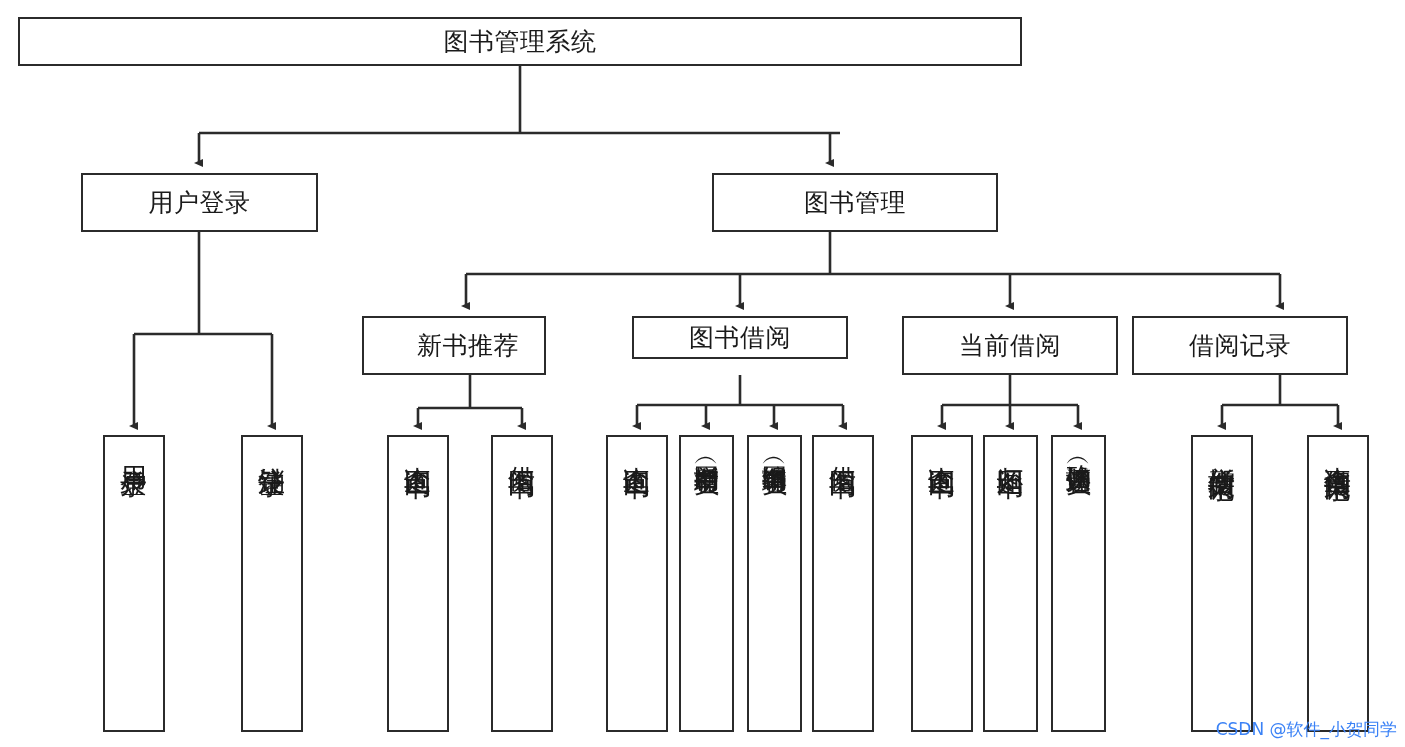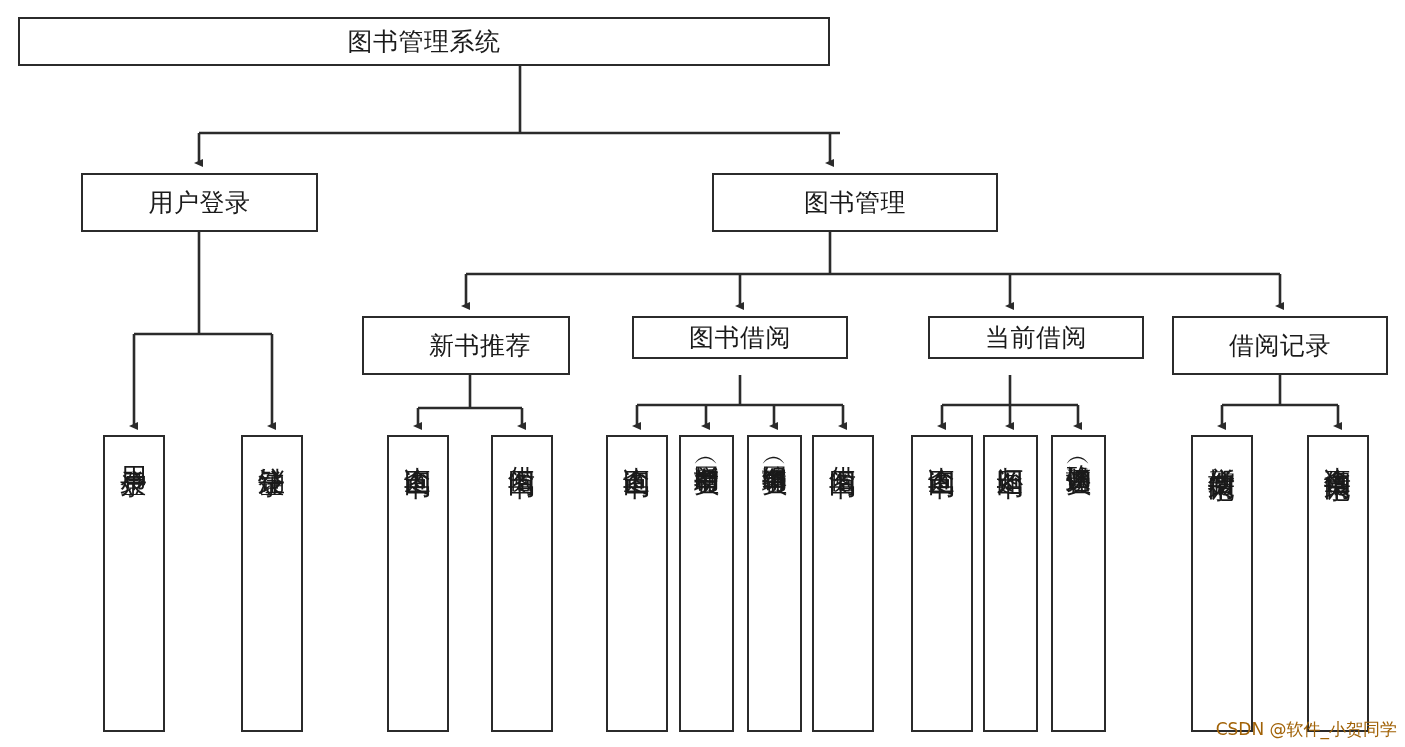--- a/index.html
+++ b/index.html
@@ -40,21 +40,21 @@
     font-size:27px;
     letter-spacing:2px;
     line-height:1.0;
   }
   .v-node.small .lbl{font-size:25px;letter-spacing:1px;}
   svg#links{position:absolute;left:0;top:0;width:1405px;height:747px;pointer-events:none;}
   #watermark{
     position:absolute;
     right:8px;bottom:6px;
     font-size:17px;
-    color:#a16207;
+    color:#3b82f6;
     font-family:"DejaVu Sans","Liberation Sans",sans-serif;
     white-space:nowrap;
   }
 </style>
 </head>
 <body>
 
 <div id="canvas">
 
   <svg id="links" viewBox="0 0 1405 747">
@@ -100,41 +100,41 @@
       <path d="M1010,405 L1010,426" marker-end="url(#arrow)"></path>
       <path d="M1078,405 L1078,426" marker-end="url(#arrow)"></path>
 
       <path d="M1280,375 L1280,405"></path>
       <path d="M1222,405 L1338,405"></path>
       <path d="M1222,405 L1222,426" marker-end="url(#arrow)"></path>
       <path d="M1338,405 L1338,426" marker-end="url(#arrow)"></path>
     </g>
   </svg>
 
-  <div class="node h-node" id="n-root" style="left:18px;top:17px;width:812px;height:49px;">
+  <div class="node h-node" id="n-root" style="left:18px;top:17px;width:1004px;height:49px;">
     <span class="lbl">图书管理系统</span>
   </div>
 
   <div class="node h-node" style="left:81px;top:173px;width:237px;height:59px;">
     <span class="lbl">用户登录</span>
   </div>
   <div class="node h-node" style="left:712px;top:173px;width:286px;height:59px;">
     <span class="lbl">图书管理</span>
   </div>
 
-  <div class="node h-node" style="left:362px;top:316px;width:208px;height:59px;padding-left:28px;">
+  <div class="node h-node" style="left:362px;top:316px;width:184px;height:59px;padding-left:28px;">
     <span class="lbl">新书推荐</span>
   </div>
   <div class="node h-node" style="left:632px;top:316px;width:216px;height:43px;">
     <span class="lbl">图书借阅</span>
   </div>
-  <div class="node h-node" style="left:928px;top:316px;width:216px;height:43px;">
+  <div class="node h-node" style="left:902px;top:316px;width:216px;height:59px;">
     <span class="lbl">当前借阅</span>
   </div>
-  <div class="node h-node" style="left:1172px;top:316px;width:216px;height:59px;">
+  <div class="node h-node" style="left:1132px;top:316px;width:216px;height:59px;">
     <span class="lbl">借阅记录</span>
   </div>
 
   <div class="node v-node" style="left:103px;top:435px;width:62px;height:297px;">
     <span class="lbl">用户登录</span>
   </div>
   <div class="node v-node" style="left:241px;top:435px;width:62px;height:297px;">
     <span class="lbl">注销登录</span>
   </div>
 

